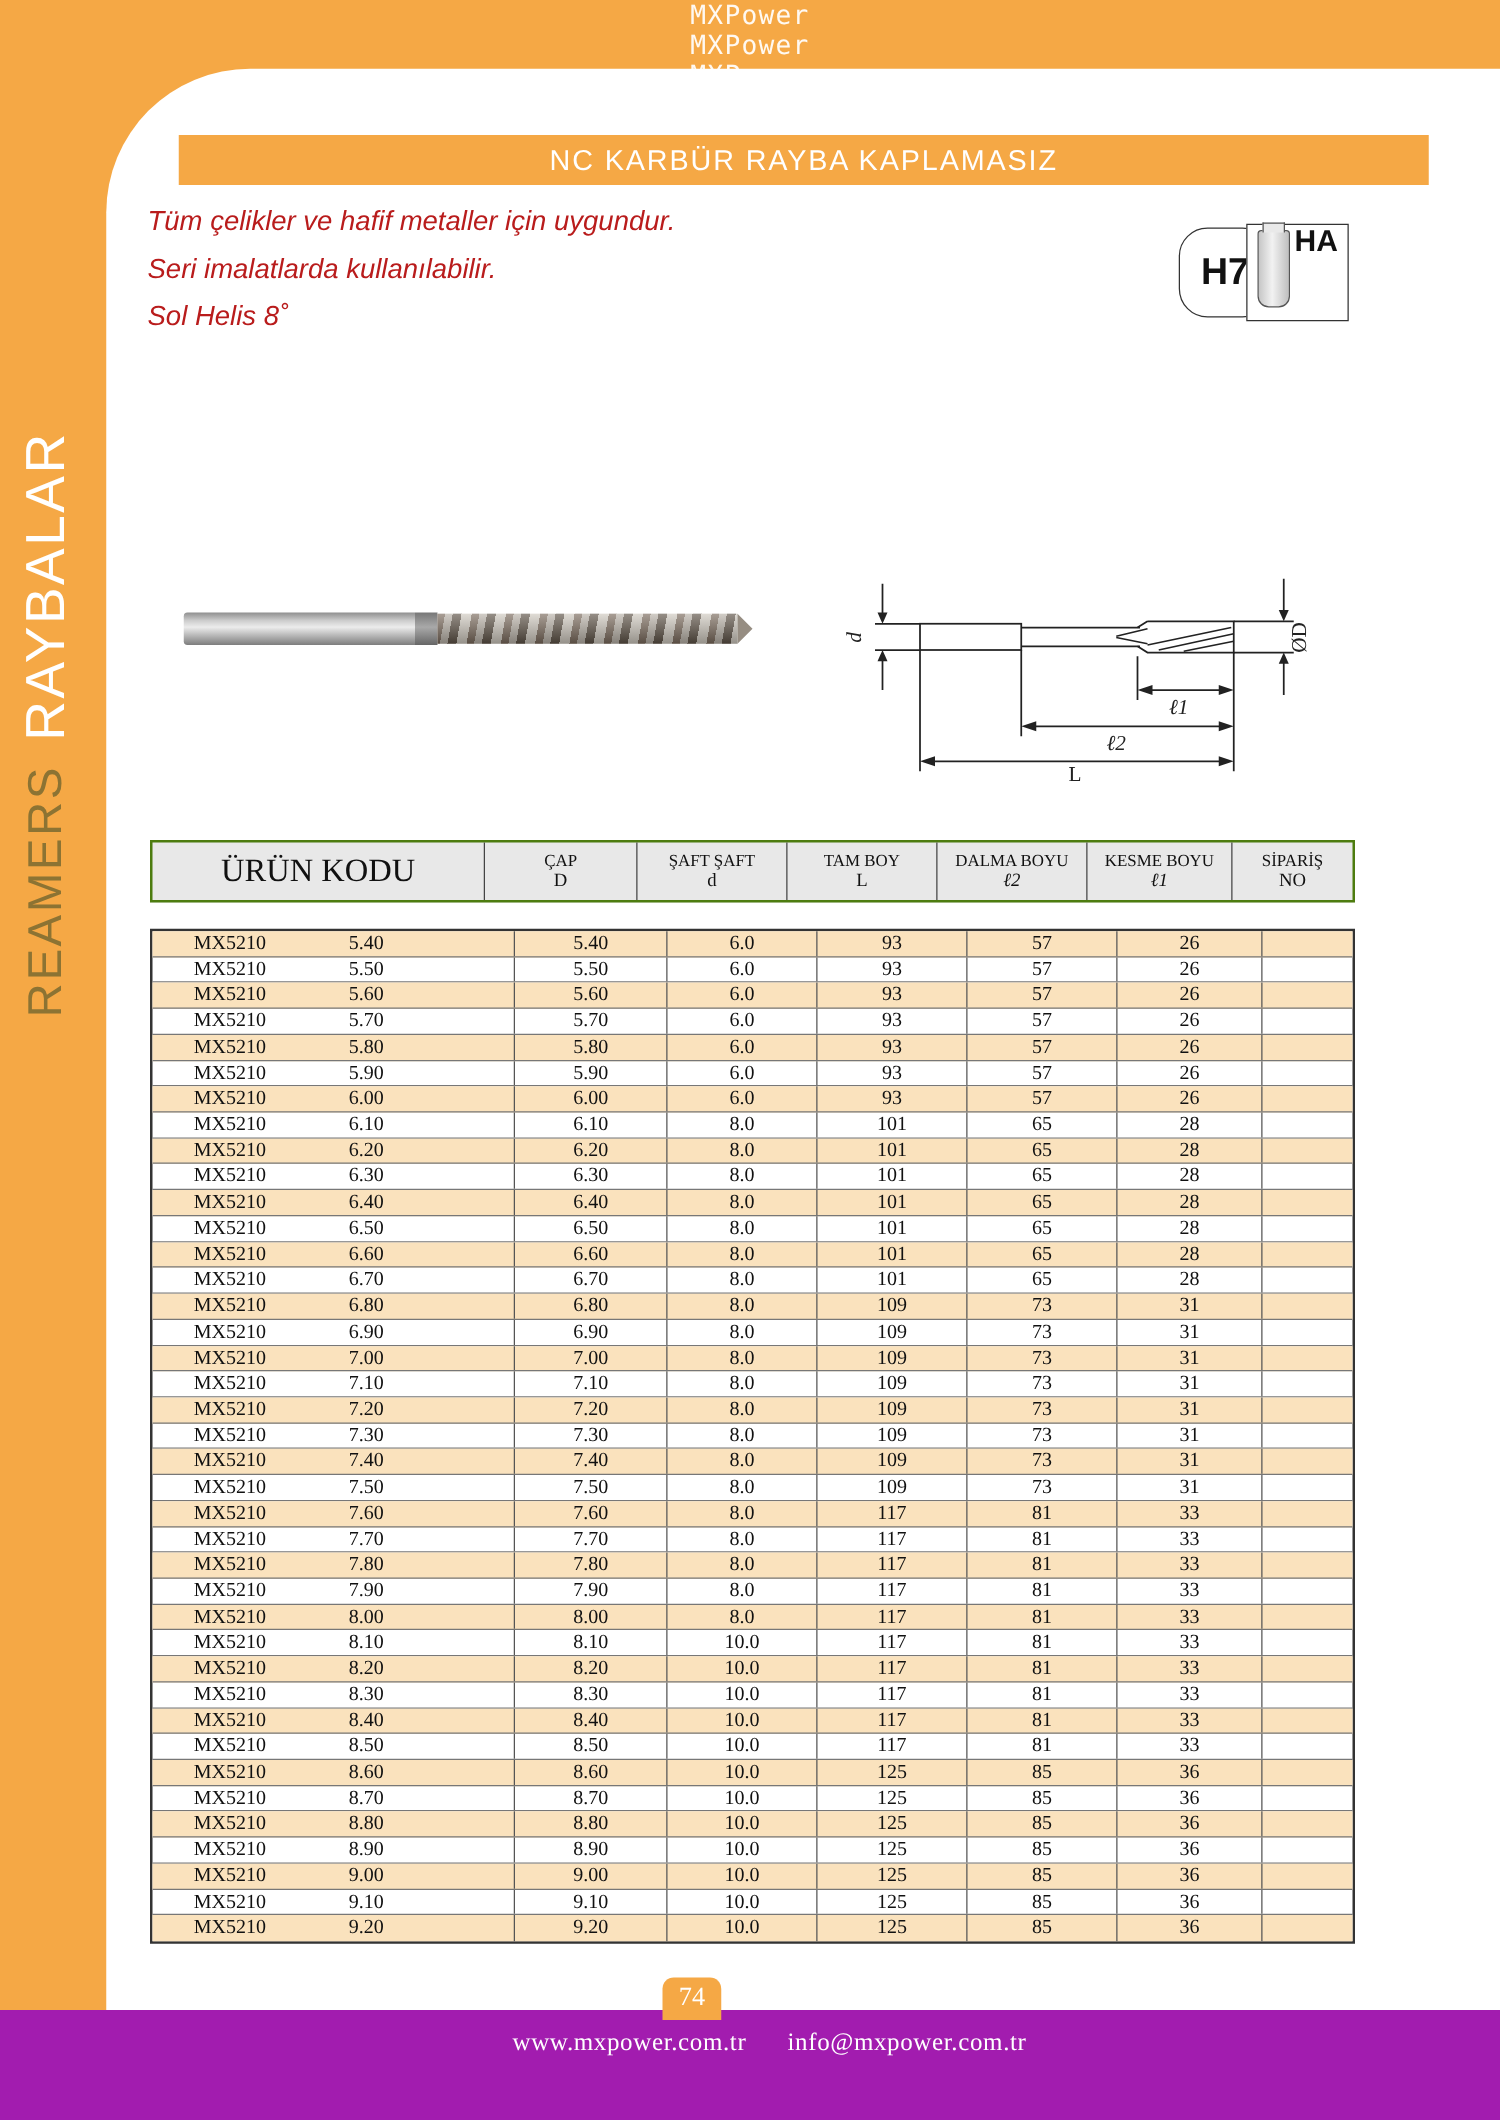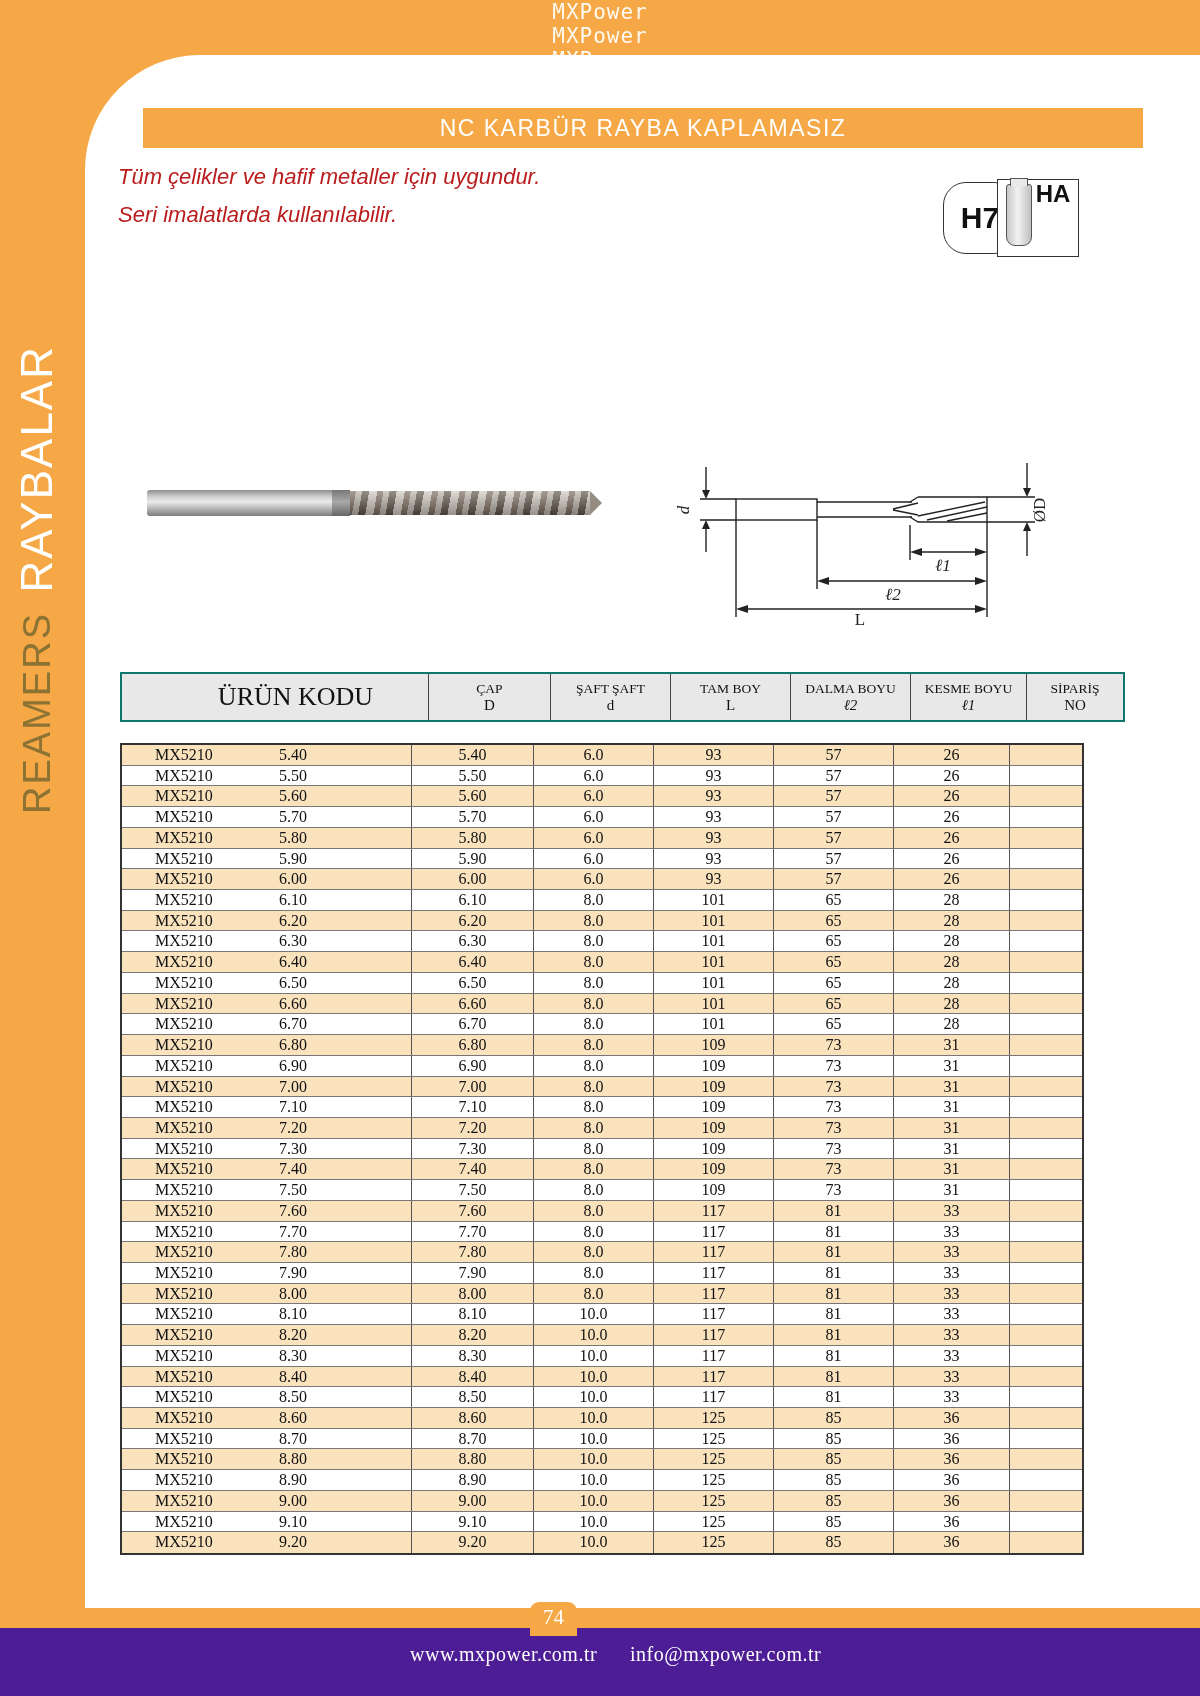--- a/index.html
+++ b/index.html
@@ -37,39 +37,39 @@
   .ph-collar{position:absolute;left:185px;top:37px;width:18px;height:26px;background:linear-gradient(#777,#a9a9a9 45%,#666);}
   .ph-flutes{position:absolute;left:203px;top:38px;width:240px;height:24px;background-image:linear-gradient(rgba(255,255,255,.35),rgba(0,0,0,.28)),repeating-linear-gradient(100deg,#7a6a5c 0 6px,#b9b2a8 6px 12px,#5d5246 12px 19px,#cfc9bf 19px 27px);}
   .ph-tip{position:absolute;left:443px;top:38px;width:0;height:0;border-left:12px solid #968d82;border-top:12px solid transparent;border-bottom:12px solid transparent;}
 
   
   .drawing{position:absolute;left:550px;top:360px;}
   .drawing text{font-family:"Liberation Serif",serif;fill:#222;}
 
   
   .spec{position:absolute;left:35px;top:617px;}
-  .t-head{display:grid;grid-template-columns:266px 122px 120px 120px 120px 116px 96px;background:#E8E8E8;border:2px solid #0f766e;width:960px;box-sizing:content-box;padding-left:41px;}
+  .t-head{display:grid;grid-template-columns:266px 122px 120px 120px 120px 116px 96px;background:#E8E8E8;border:2px solid #4d7c0f;width:960px;box-sizing:content-box;}
   .th{border-right:1.5px solid #444;display:flex;flex-direction:column;align-items:center;justify-content:center;height:46px;font-family:"Liberation Serif",serif;color:#111;}
   .th:last-child{border-right:none;}
   .th .t1{font-size:13.5px;line-height:17px;}
   .th .t2{font-size:15px;line-height:17px;}
   .th .t2.script{font-style:italic;}
   .th.main{font-size:26px;}
   .t-body{margin-top:21px;border:2px solid #333;width:960px;}
   .t-row{display:grid;grid-template-columns:266px 122px 120px 120px 120px 116px 96px;height:20.72px;box-sizing:border-box;border-bottom:1px solid #777;padding-left:24px;}
   .t-row:last-child{border-bottom:none;}
   .t-row>div{border-right:1px solid #555;text-align:center;font-family:"Liberation Serif",serif;font-size:16px;line-height:20.5px;color:#111;overflow:hidden;}
   .t-row>div:last-child{border-right:none;}
   .t-row>div.codecell{text-align:left;position:relative;}
   .codecell .code{padding-left:9px;}
   .codecell .size{position:absolute;left:105px;width:84px;text-align:center;top:0;}
   .t-row.shaded{background:#FAE2BD;}
 
   
-  .footer{position:absolute;left:0;bottom:0;width:1200px;height:68px;background:#4c1d95;}
+  .footer{position:absolute;left:0;bottom:0;width:1200px;height:88px;background:#a21caf;}
   .page-tab{position:absolute;left:530px;top:-26px;width:47px;height:34px;background:#F5A845;border-radius:9px 9px 0 0;display:flex;justify-content:center;align-items:flex-start;padding-top:3px;box-sizing:border-box;color:#fff;font-family:"Liberation Serif",serif;font-size:21px;}
   .f-link{position:absolute;top:15px;color:#fff;font-family:"Liberation Serif",serif;font-size:20px;letter-spacing:.5px;text-decoration:none;}
   .f-web{left:396px;margin-left:14px;}
   .f-mail{left:630px;}
 </style>
 </head>
 <body>
 
 <div class="page">
 
@@ -85,20 +85,21 @@
       <span class="brand">MXPower</span>
     </div>
 
   <div class="content">
 
     <div class="title-bar">NC KARBÜR RAYBA KAPLAMASIZ</div>
 
     <div class="desc">
       <div>Tüm çelikler ve hafif metaller için uygundur.</div>
       <div>Seri imalatlarda kullanılabilir.</div>
+      <div>Sol Helis 8˚</div>
     </div>
 
     <div class="badge badge-h7">H7</div>
     <div class="badge badge-ha">
       <span class="ha-shank"></span>
       <span class="ha-text">HA</span>
     </div>
 
     <div class="photo">
       <div class="ph-shank"></div>

